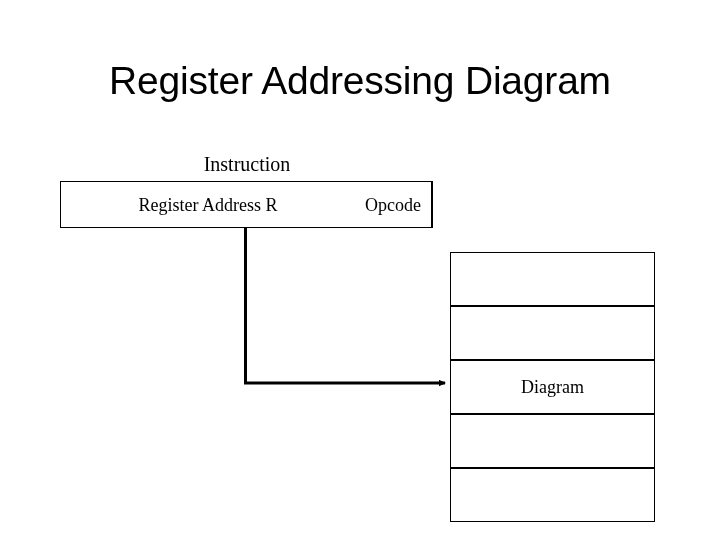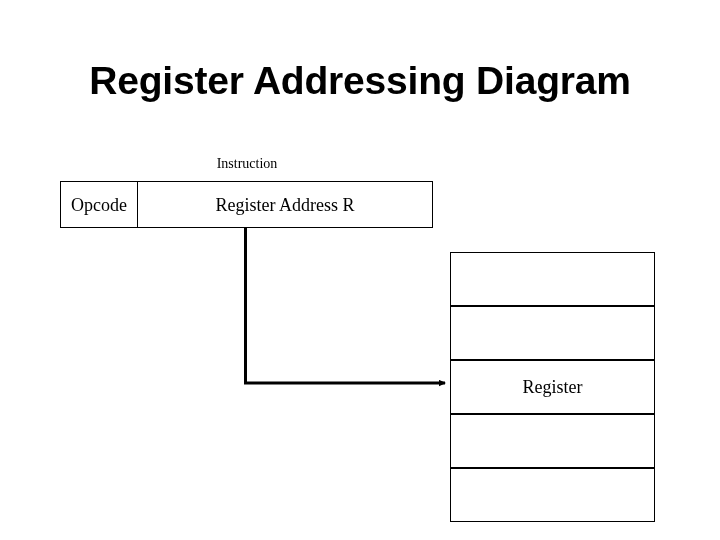--- a/index.html
+++ b/index.html
@@ -21,31 +21,31 @@
 
   
   .slide-title {
     position: absolute;
     left: 0;
     top: 58px;
     width: 720px;
     text-align: center;
     font-family: "Liberation Sans", "DejaVu Sans", sans-serif;
     font-size: 39px;
-    font-weight: 700;
+    font-weight: 400;
     line-height: 46px;
     letter-spacing: -0.2px;
     color: #000000;
     white-space: nowrap;
   }
 
   
   .caption {
     position: absolute;
-    font-size: 14px;
+    font-size: 20px;
     line-height: 20px;
     color: #000000;
     white-space: nowrap;
     text-align: center;
   }
   #instruction-caption {
     left: 147px;
     top: 154px;
     width: 200px;
   }
@@ -129,35 +129,35 @@
 </head>
 <body>
 
 <div id="slide">
 
   <div class="slide-title">Register Addressing Diagram</div>
 
   <div class="caption" id="instruction-caption">Instruction</div>
 
   <div id="instruction-box">
+    <div class="instr-cell" id="instr-cell-address">Register Address R</div>
     <div class="instr-cell" id="instr-cell-opcode">Opcode</div>
-    <div class="instr-cell" id="instr-cell-address">Register Address R</div>
   </div>
 
   <svg id="connector" viewBox="0 0 720 540" width="720" height="540" xmlns="http://www.w3.org/2000/svg">
     <defs>
       <marker id="arrowhead-right" markerWidth="7" markerHeight="7" refX="6" refY="3.2" orient="auto" markerUnits="userSpaceOnUse">
         <path d="M 0 0 L 7 3.2 L 0 6.4 z" fill="#000000"></path>
       </marker>
     </defs>
     <path d="M 245.5 228 L 245.5 383 L 445 383" fill="none" stroke="#000000" stroke-width="3" marker-end="url(#arrowhead-right)"></path>
   </svg>
 
 
   <div id="registers-table">
     <div class="register-row"></div>
     <div class="register-row"></div>
-    <div class="register-row">Register</div>
+    <div class="register-row">Diagram</div>
     <div class="register-row"></div>
     <div class="register-row"></div>
   </div>
 
 </div>
 
 </body></html>

